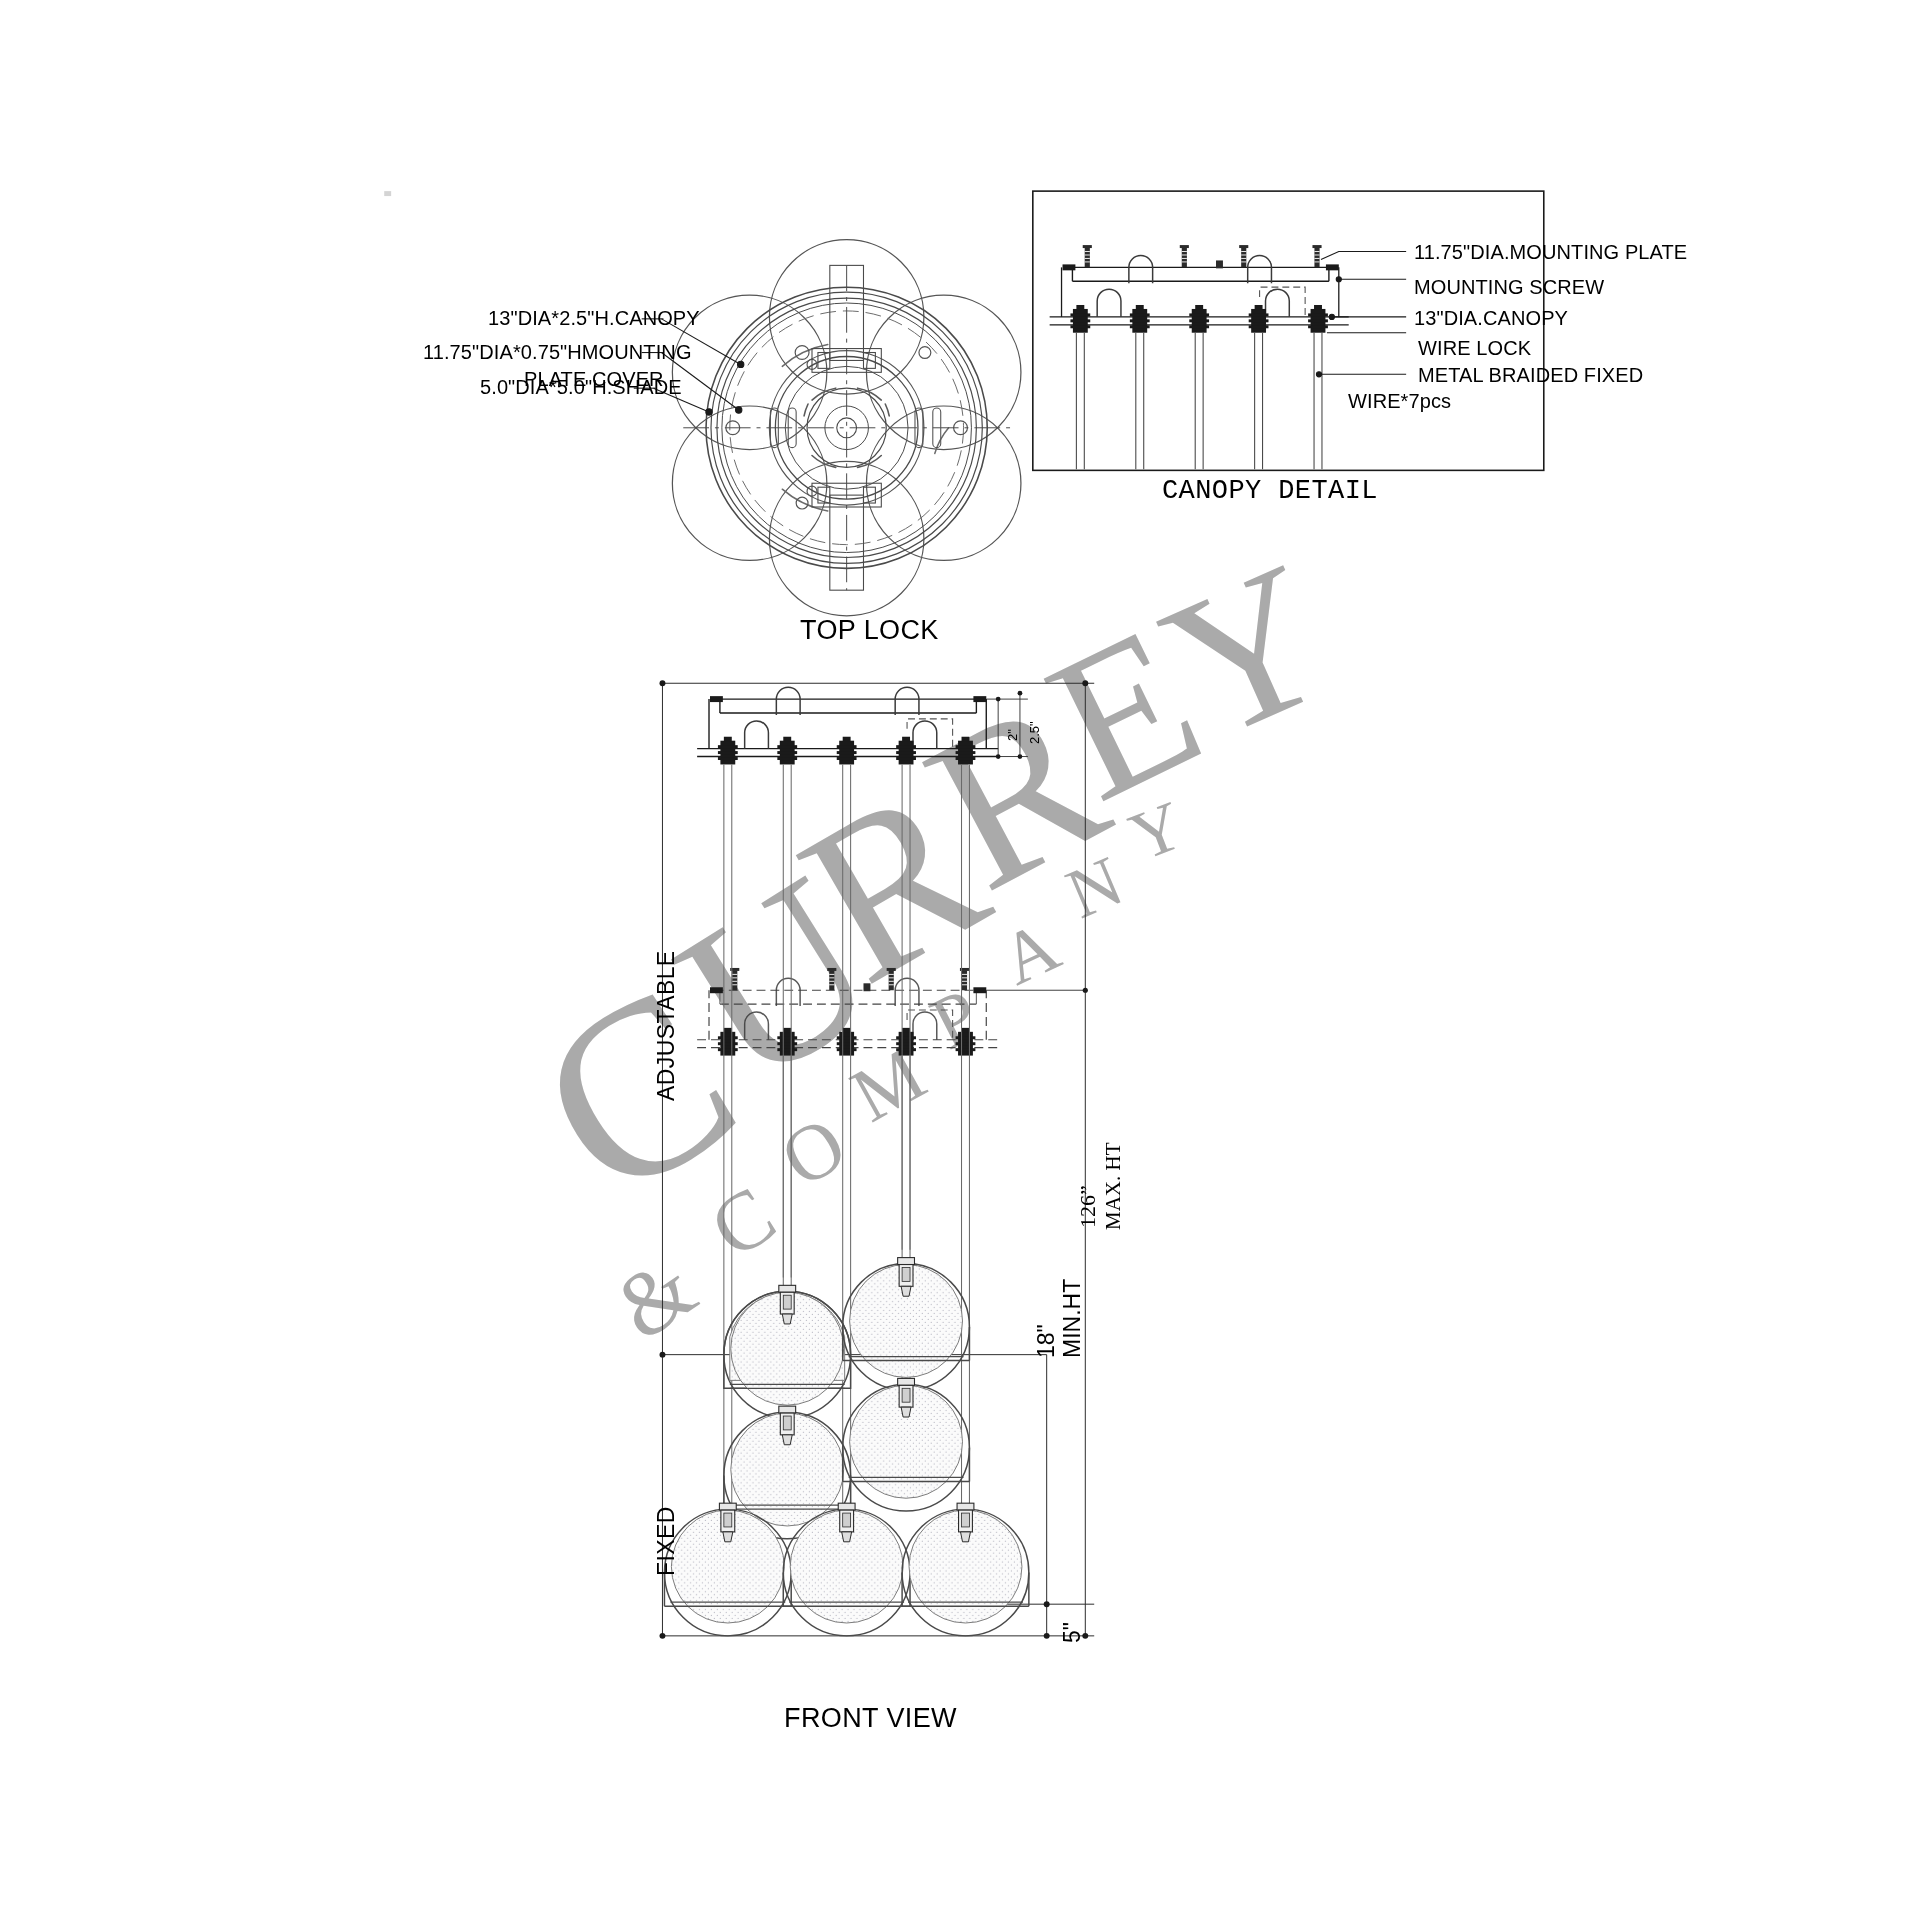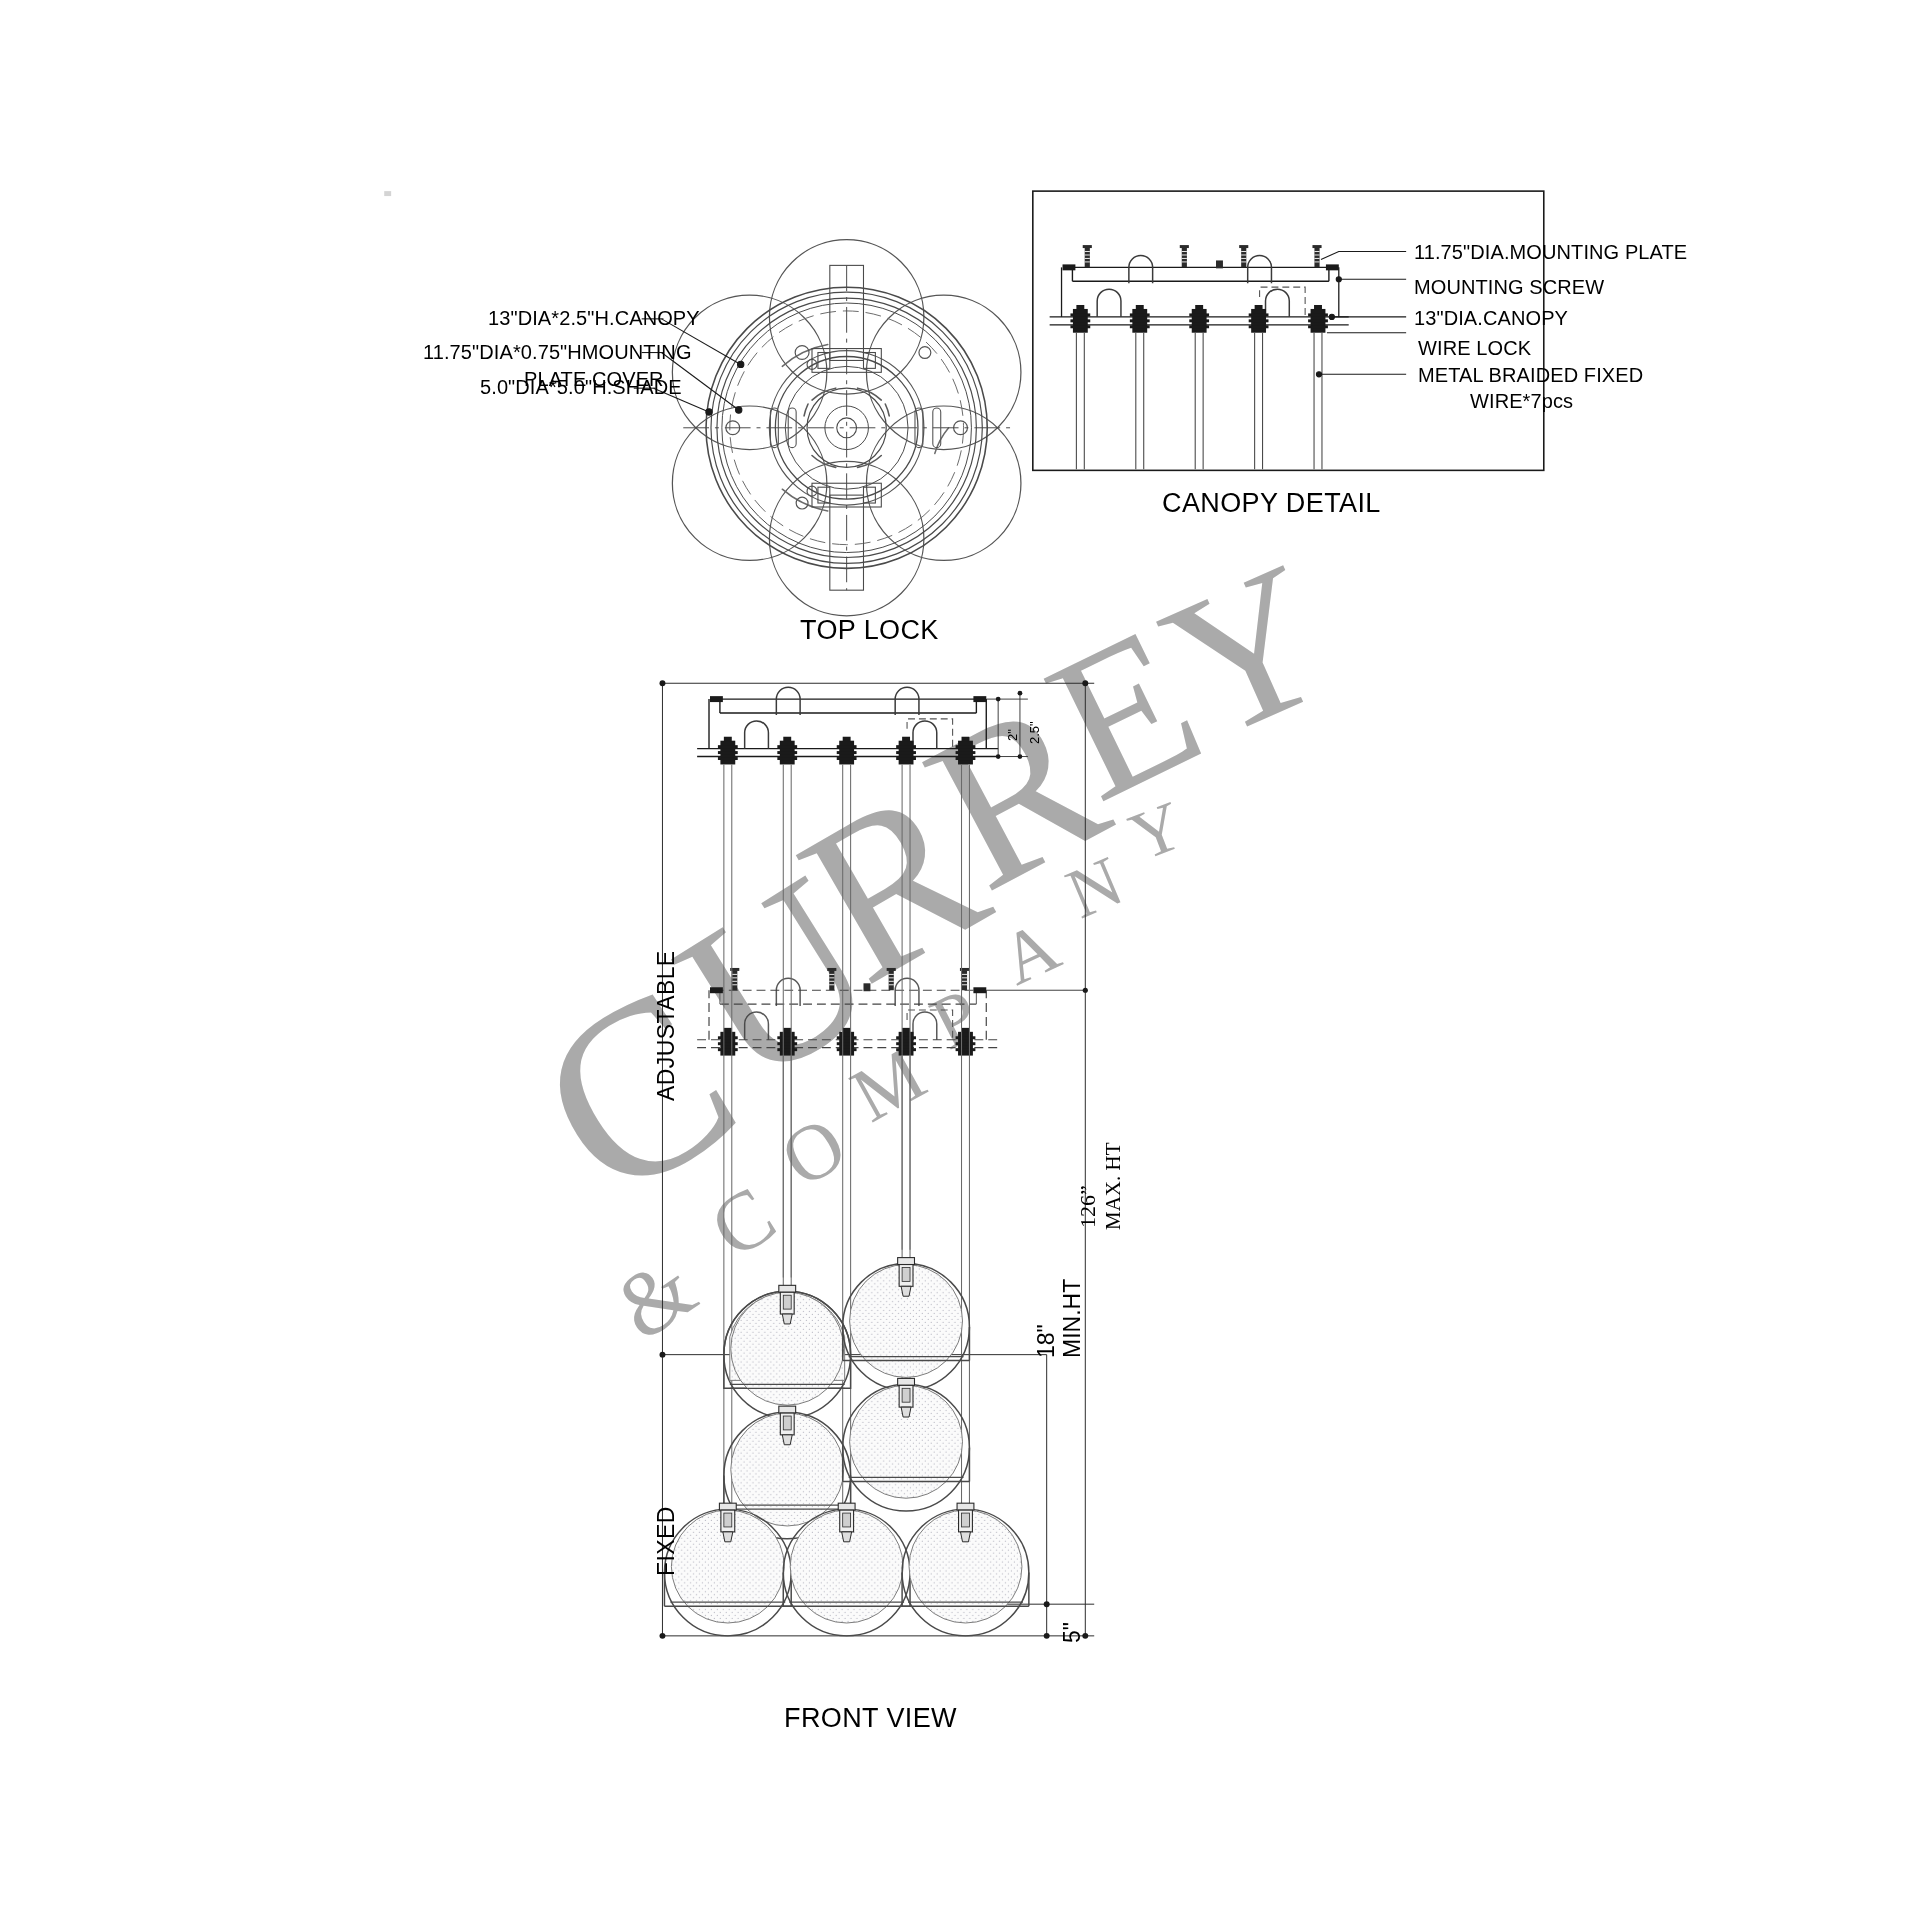--- a/index.html
+++ b/index.html
@@ -447,22 +447,22 @@
   <div class="lbl ann" style="left:423px;top:341px;">11.75"DIA*0.75"HMOUNTING</div>
   <div class="lbl ann" style="left:524px;top:368px;">PLATE COVER</div>
   <div class="lbl ann" style="left:480px;top:376px;">5.0"DIA*5.0"H.SHADE</div>
   <div class="lbl cap" style="left:800px;top:615px;">TOP LOCK</div>
 
   <div class="lbl ann" style="left:1414px;top:241px;">11.75"DIA.MOUNTING PLATE</div>
   <div class="lbl ann" style="left:1414px;top:276px;">MOUNTING SCREW</div>
   <div class="lbl ann" style="left:1414px;top:307px;">13"DIA.CANOPY</div>
   <div class="lbl ann" style="left:1418px;top:337px;">WIRE LOCK</div>
   <div class="lbl ann" style="left:1418px;top:364px;">METAL BRAIDED FIXED</div>
-  <div class="lbl ann" style="left:1470px;top:390px;text-align:right;">WIRE*7pcs</div>
-  <div class="lbl cap" style="left:1162px;top:488px;">CANOPY DETAIL</div>
+  <div class="lbl ann" style="left:1348px;top:390px;text-align:right;">WIRE*7pcs</div>
+  <div class="lbl cap" style="left:1162px;top:476px;font-family:Liberation Mono, monospace;">CANOPY DETAIL</div>
 
   <div class="lbl cap vert" style="left:653px;top:1101px;font-size:23px;transform:rotate(-90deg);">ADJUSTABLE</div>
   <div class="lbl cap vert" style="left:653px;top:1576px;font-size:23px;transform:rotate(-90deg);">FIXED</div>
 
   <div class="lbl dimsm vert" style="left:1005px;top:741px;transform:rotate(-90deg);">2"</div>
   <div class="lbl dimsm vert" style="left:1027px;top:744px;transform:rotate(-90deg);">2.5"</div>
 
   <div class="lbl dim vert" style="left:1033px;top:1358px;transform:rotate(-90deg);font-size:23px;">18"</div>
   <div class="lbl dim vert" style="left:1059px;top:1358px;transform:rotate(-90deg);font-size:23px;">MIN.HT</div>
 

